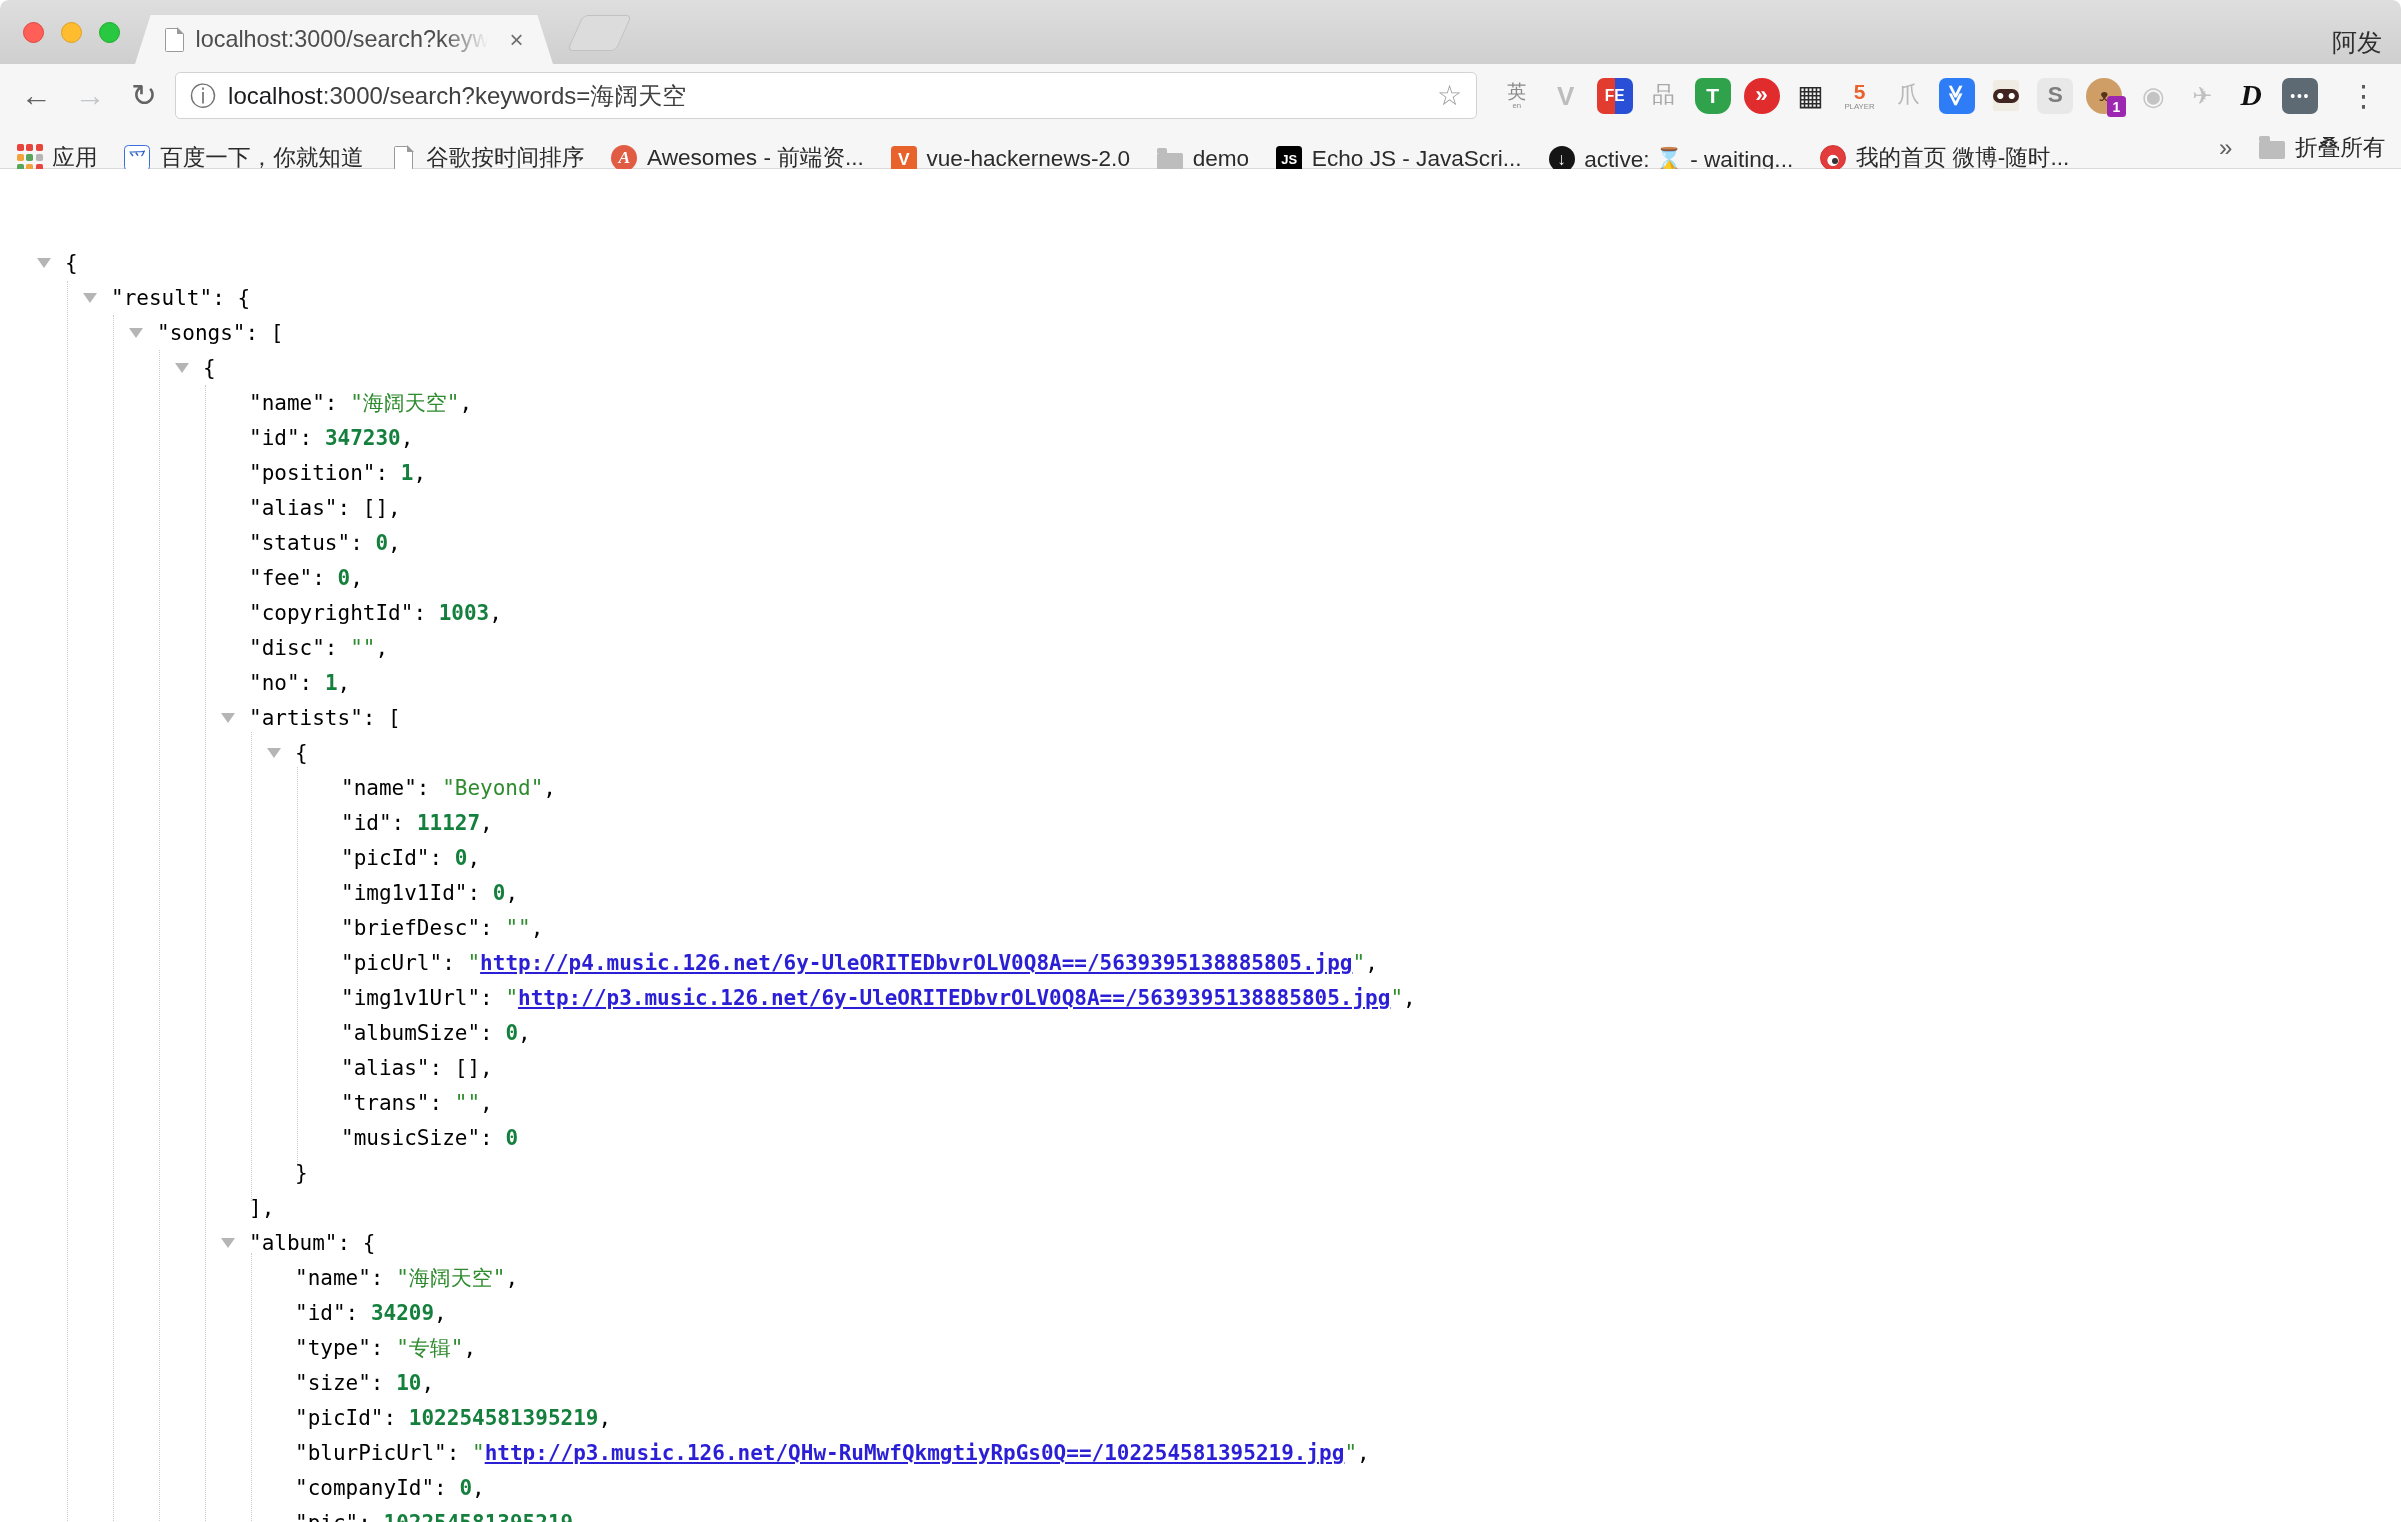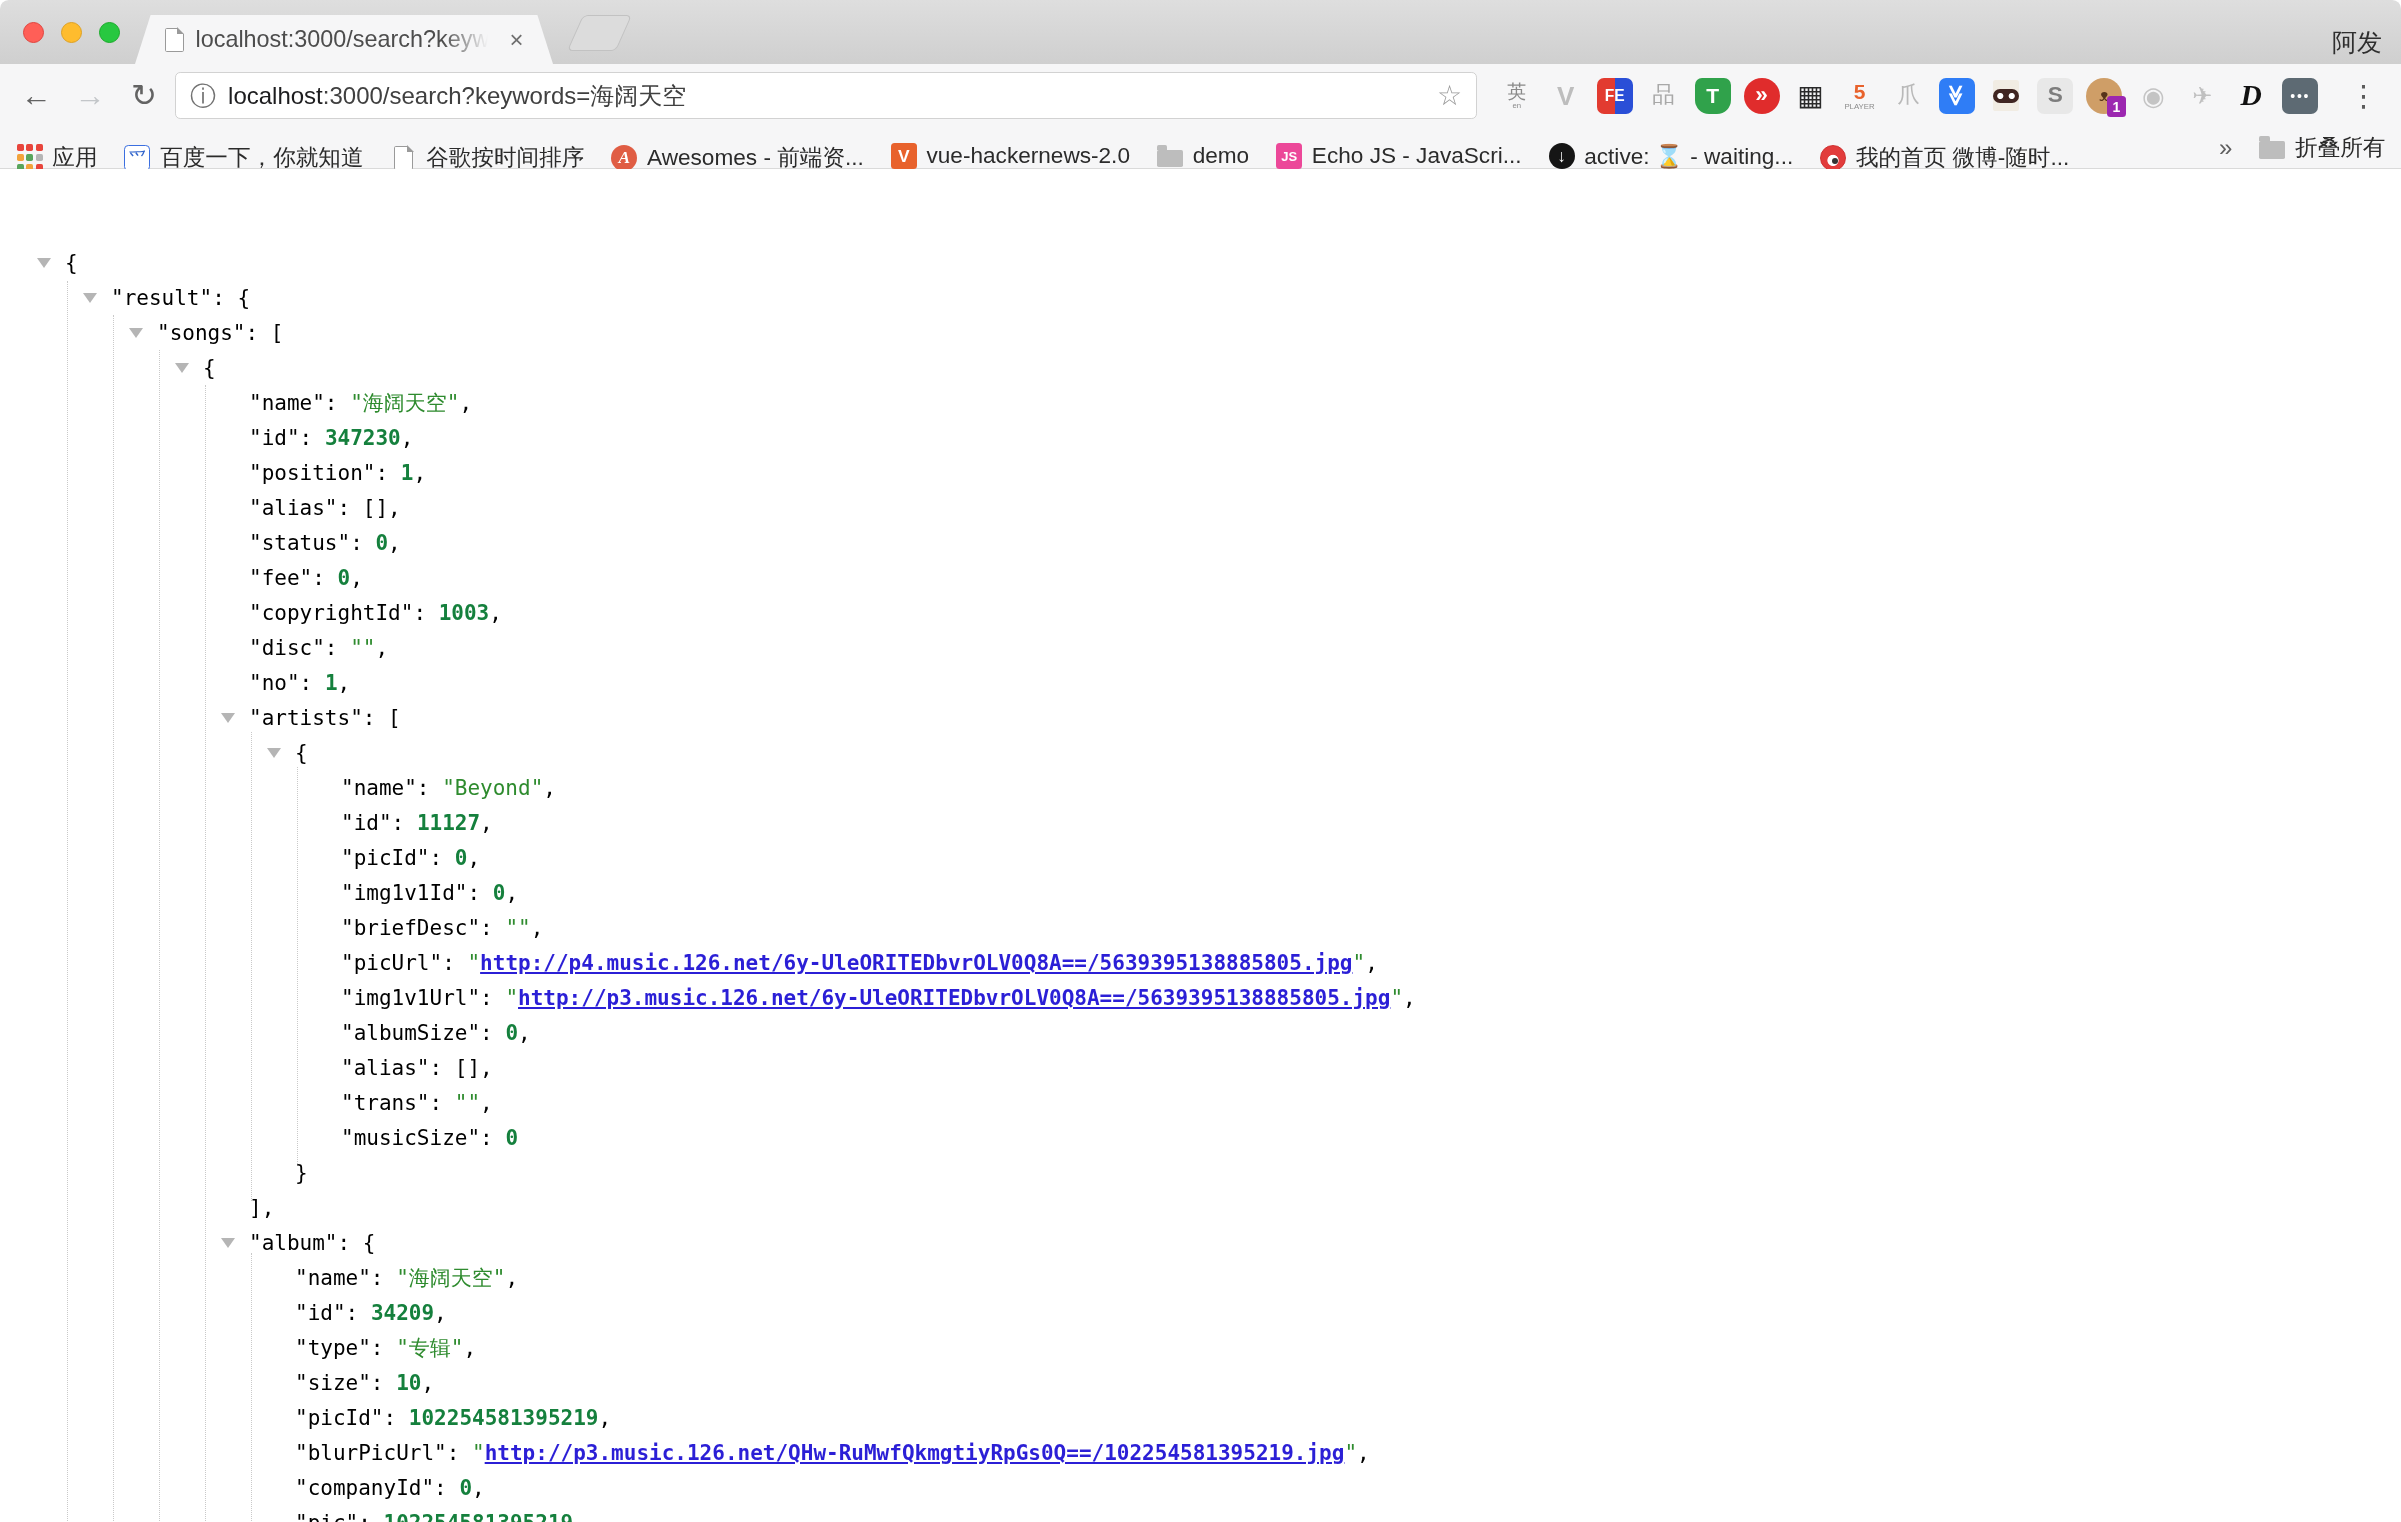--- a/index.html
+++ b/index.html
@@ -187,21 +187,21 @@
           <span class="glyph" style="color: rgb(17, 17, 17); font-size: 29.5px; font-weight: bold; font-family: &quot;Liberation Serif&quot;, serif; font-style: italic;">D</span>
         </span>
         <span class="ext" style="background: rgb(93, 106, 115);">
           <span class="glyph" style="color: rgb(255, 255, 255); font-size: 14px; letter-spacing: 1.7px;">•••</span>
         </span>
       </div>
     <span class="menu-dots">⋮</span>
   </div>
 
   <div class="bookmarks-bar">
-    <span id="bookmarks" style="display:flex; align-items:flex-start; gap:26px;margin-top:20px;">
+    <span id="bookmarks" style="display:flex; align-items:flex-end; gap:26px;margin-top:20px;">
         <span class="bm">
           <span class="bm-ic">
             <span class="apps-grid">
               <i style="background: rgb(232, 69, 60);"></i>
               <i style="background: rgb(232, 69, 60);"></i>
               <i style="background: rgb(232, 69, 60);"></i>
               <i style="background: rgb(242, 163, 60);"></i>
               <i style="background: rgb(88, 165, 92);"></i>
               <i style="background: rgb(181, 181, 181);"></i>
               <i style="background: rgb(88, 165, 92);"></i>
@@ -236,21 +236,21 @@
           <span>vue-hackernews-2.0</span>
         </span>
         <span class="bm">
           <span class="bm-ic">
             <span class="folder-icon"></span>
           </span>
           <span>demo</span>
         </span>
         <span class="bm">
           <span class="bm-ic">
-            <span class="square" style="width: 26px; height: 26px; background: #ec4899; color: rgb(255, 255, 255); font-size: 13px; font-weight: bold;">JS</span>
+            <span class="square" style="width: 26px; height: 26px; background: #000000; color: rgb(255, 255, 255); font-size: 13px; font-weight: bold;">JS</span>
           </span>
           <span>Echo JS - JavaScri...</span>
         </span>
         <span class="bm">
           <span class="bm-ic">
             <span class="circle" style="width: 26px; height: 26px; background: rgb(21, 21, 21); color: rgb(255, 255, 255); font-size: 17.4px; font-weight: bold;">↓</span>
           </span>
           <span>active: ⌛ - waiting...</span>
         </span>
         <span class="bm">

